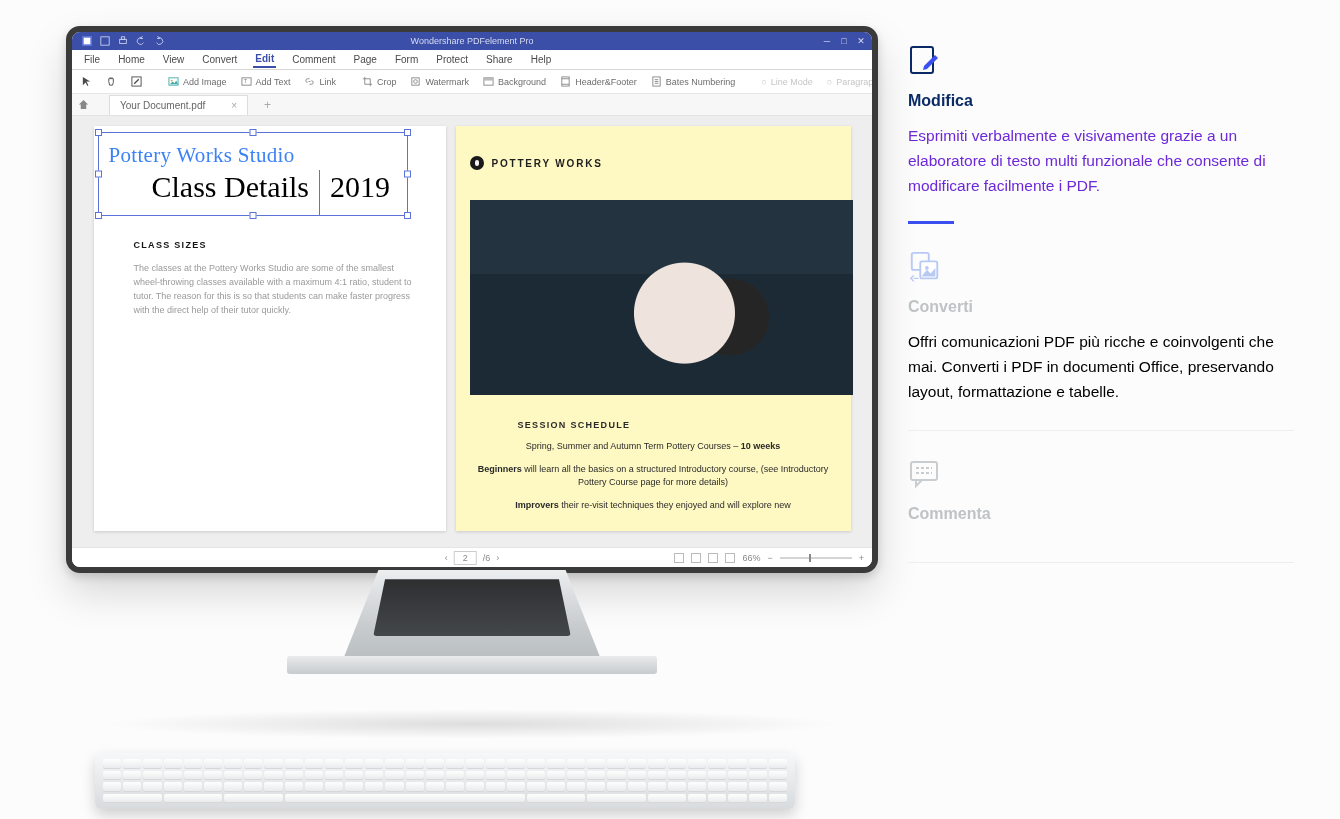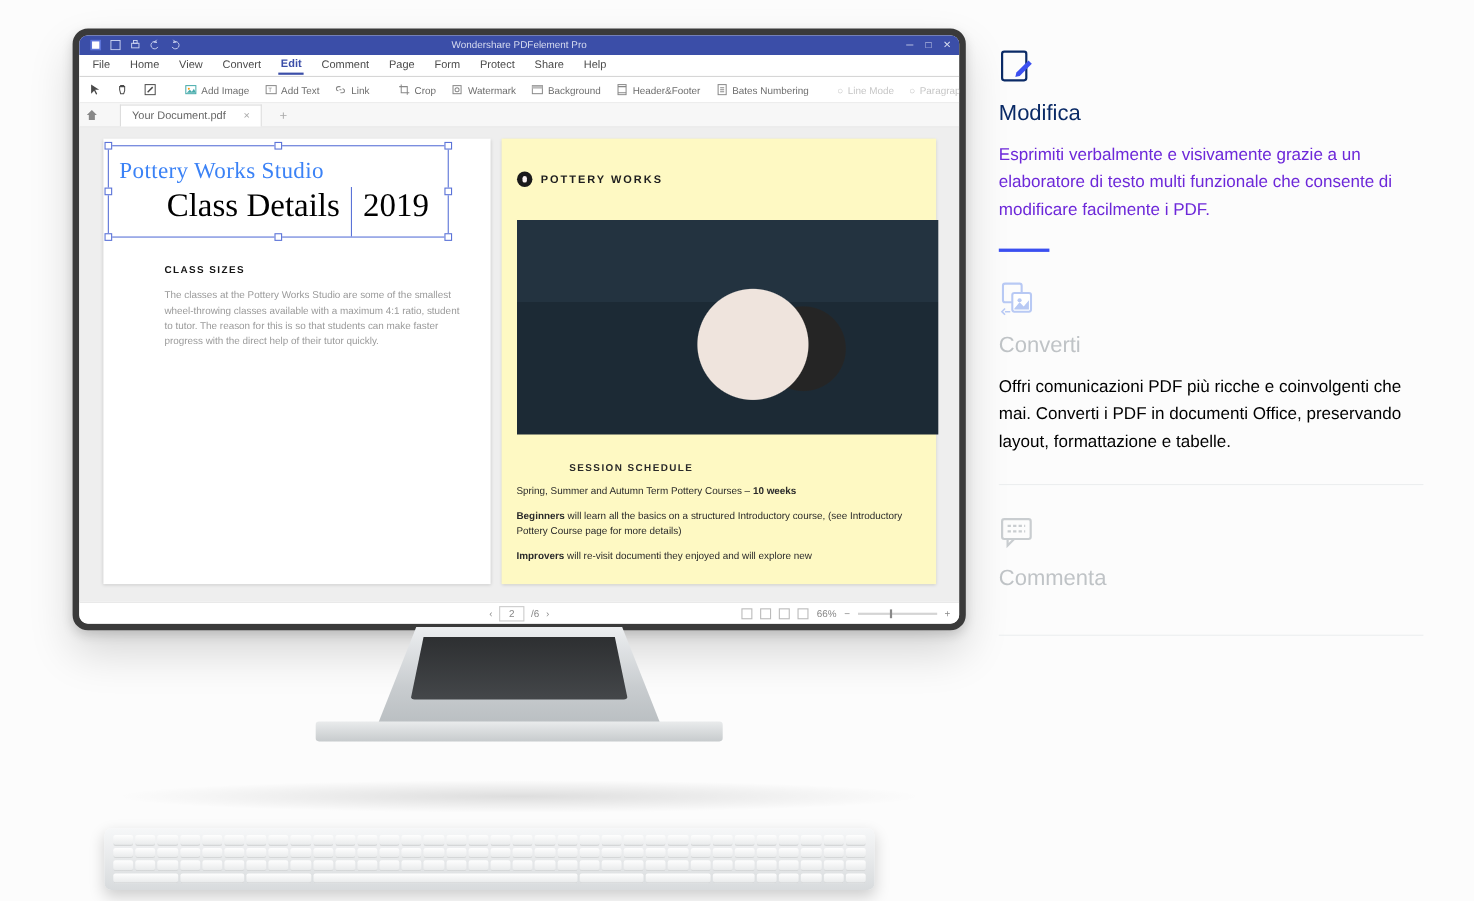--- a/index.html
+++ b/index.html
@@ -80,21 +80,21 @@
 
 
 .tabstrip {
   height:22px; background:#f7f7f7; border-bottom:1px solid #e2e2e2;
   display:flex; align-items:center; font-size:10px; color:#666;
   padding:0 6px; gap:6px;
 }
 .home-icn { width:11px; height:11px; }
 .file-tab {
   background:#fff; border:1px solid #ddd; border-bottom:none;
-  padding:4px 10px; display:flex; align-items:center; gap:16px;
+  padding:4px 10px; display:flex; align-items:center; gap:26px;
   margin-left: 14px;
 }
 .tab-x { color:#aaa; font-size:10px; cursor:pointer; }
 .tab-plus { color:#aaa; font-size:12px; cursor:pointer; margin-left:10px;}
 
 
 .doc-canvas { flex:1; background:#eeeeee; display:flex; justify-content:center; gap:10px; padding:10px 8px; overflow:hidden; }
 .page-sheet { background:#fff; box-shadow:0 1px 3px rgba(0,0,0,0.15); height:405px; }
 .page-left { width:352px; padding:0; position:relative; }
 .page-right { width:395px; background:#fef9c3; position:relative; }
@@ -107,39 +107,39 @@
 }
 .editbox .subtitle { font:300 21px/1.2 Georgia, serif; color:#3b82f6; padding:10px 10px 2px 10px; letter-spacing:.3px;}
 .editbox .title-line { display:flex;margin-left:43px; }
 .editbox .title-line span { font:400 30px/1.15 Georgia, serif; padding:0 10px 10px 10px; }
 .editbox .title-line .yr { border-left:1px solid #5b73d8; }
 .handle { width:7px; height:7px; background:#fff; border:1px solid #5b73d8; position:absolute; }
 .h-tl{ left:-4px; top:-4px;} .h-tm{ left:50%; top:-4px; transform:translateX(-50%);} .h-tr{ right:-4px; top:-4px;}
 .h-ml{ left:-4px; top:50%; transform:translateY(-50%);} .h-mr{ right:-4px; top:50%; transform:translateY(-50%);}
 .h-bl{ left:-4px; bottom:-4px;} .h-bm{ left:50%; bottom:-4px; transform:translateX(-50%);} .h-br{ right:-4px; bottom:-4px;}
 
-.left-body { position:absolute; left:56px; top:115px; right:24px; }
+.left-body { position:absolute; left:40px; top:115px; right:24px; }
 .sec-head { font:700 9px/1 Arial; letter-spacing:1.3px; text-transform:uppercase; color:#151515; margin-bottom:12px;}
 .sec-p { font-size:9px; line-height:1.55; color:#9a9a9a; }
 
 
 .pw-logo { position:absolute; left:14px; top:30px; display:flex; align-items:center; gap:8px; }
 .pw-dot { width:14px; height:14px; background:#1a1a1a; border-radius:50%; position:relative;}
 .pw-dot::after{content:""; position:absolute; left:5px; top:4px; width:4px; height:6px; background:#fbf3f2; border-radius:2px;}
 .pw-txt { font:700 10px Arial; letter-spacing:1.8px; color:#1e1e1e;}
 .hero-img {
   position:absolute; left:14px; top:74px; right:-2px; height:195px;
   background:
    radial-gradient(circle at 56% 58%, #efe4dd 0 50px, transparent 51px),
    radial-gradient(circle at 68% 60%, #252525 0 38px, transparent 39px),
    linear-gradient(180deg,#233340 0 38%, #1c2a35 38% 100%);
 }
 .right-body { position:absolute; left:14px; top:294px; right:14px; font-size:9px; color:#2a2a2a; }
 .rb-head { font:700 9px Arial; letter-spacing:1.3px; text-transform:uppercase; margin-bottom:10px;margin-left:48px;}
-.rb-line { margin-bottom:10px; line-height:1.45; }
+.rb-line { margin-bottom:10px; line-height:1.45;text-align:center; }
 .rb-line b{ font-weight:700; }
 
 
 .statusbar {
   height:20px; background:#fff; border-top:1px solid #e4e4e4;
   display:flex; align-items:center; font-size:9px; color:#888;
   padding:0 8px; justify-content:space-between;
 }
 .sb-center{ position:absolute; left:50%; transform:translateX(-50%); display:flex; align-items:center; gap:6px; }
 .page-box { border:1px solid #ccc; padding:1px 8px; }
@@ -188,21 +188,21 @@
 
 .features { flex:1; padding:44px 46px 0 18px; }
 .feature { padding-bottom:26px; margin-bottom:26px; position:relative;}
 .feature.active::after{
   content:""; position:absolute; left:0; bottom:0; width:46px; height:3px; background:#3b4ff0;
 }
 .feature:not(.active)::after{
   content:""; position:absolute; left:0; bottom:0; right:0; height:1px; background:#eceeef;
 }
 .feat-icon { width:34px; height:34px; margin-bottom:14px; display:flex; align-items:center; justify-content:center;}
-.feat-title { font-size:20px; font-weight:400; margin-bottom:14px; }
+.feat-title { font-size:16px; font-weight:700; margin-bottom:14px; }
 .feat-title.on { color:#0a2a66; }
 .feat-title.off { color:#bfc3c6; }
 .feat-desc { font-size:15.5px; line-height:1.6; }
 .feat-desc.on { color:#6d28d9; }
 .feat-desc.off { color:#000000; }
 </style>
 </head>
 <body>
 
 <div class="page-wrap">
@@ -407,21 +407,21 @@
           <div class="page-sheet page-right">
             <div class="pw-logo">
               <span class="pw-dot"></span>
               <span class="pw-txt">POTTERY WORKS</span>
             </div>
             <div class="hero-img"></div>
             <div class="right-body">
               <div class="rb-head">SESSION SCHEDULE</div>
               <div class="rb-line"><span>Spring, Summer and Autumn Term Pottery Courses – </span><b>10 weeks</b></div>
               <div class="rb-line"><b>Beginners</b><span> will learn all the basics on a structured Introductory course, (see Introductory Pottery Course page for more details)</span></div>
-              <div class="rb-line"><b>Improvers</b><span> will re-visit documenti they enjoyed and will explore new</span></div>
+              <div class="rb-line"><b>Improvers</b><span> their re-visit techniques they enjoyed and will explore new</span></div>
             </div>
           </div>
         </div>
 
         <div class="statusbar">
           <div></div>
           <div class="sb-center">
             <span>‹</span>
             <span class="page-box"><span>2</span></span>
             <span>/6</span>

